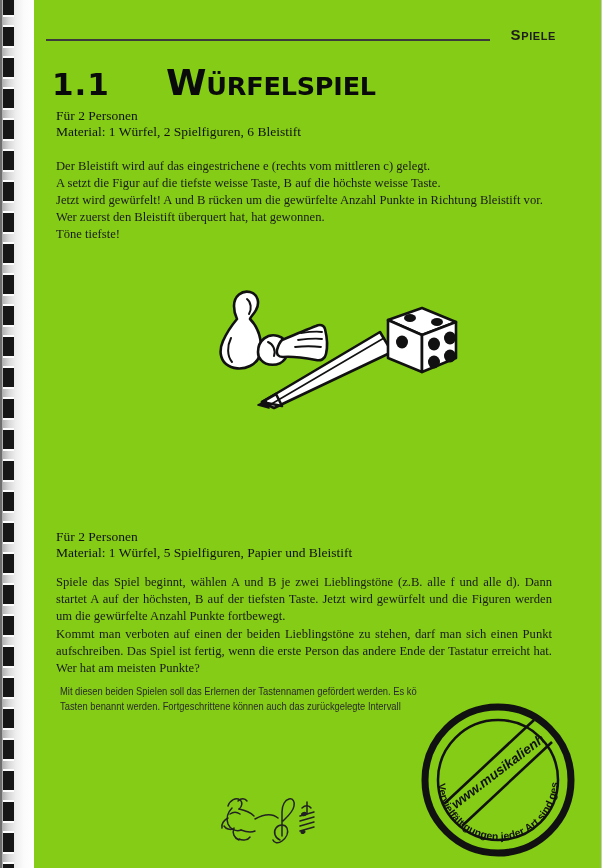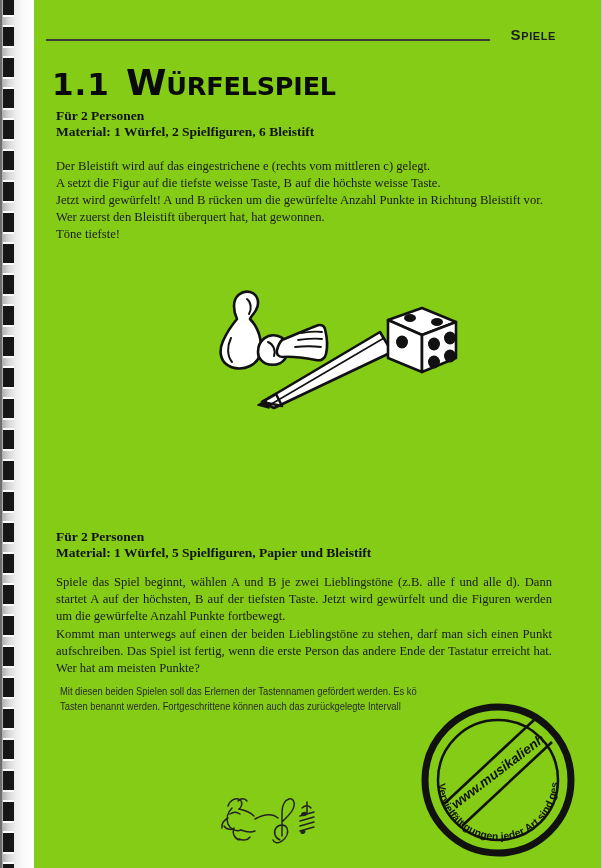--- a/index.html
+++ b/index.html
@@ -101,29 +101,29 @@
   }
   .sec-title {
     font-family: "DejaVu Sans", sans-serif;
     font-weight: bold;
     font-size: 36px;
     font-variant: small-caps;
     letter-spacing: -0.2px;
     transform: scaleX(1.02);
     transform-origin: left bottom;
   }
-  #heading-1-1 { top: 62px; }
+  #heading-1-1 { top: 62px; gap: 40px; }
   #heading-1-2 { top: 483px; }
 
   
   .meta-block {
     position: absolute;
     left: 10px;
     font-family: "Liberation Serif", serif;
-    font-weight: bold;
+    font-weight: normal;
     font-size: 13.5px;
     line-height: 16px;
     color: #111111;
     white-space: nowrap;
   }
   #meta-1-1 { top: 108px; }
   #meta-1-2 { top: 529px; }
 
   
   .body-block {
@@ -301,21 +301,21 @@
     </div>
 
 
     <div class="meta-block" id="meta-1-2">
       <div>Für 2 Personen</div>
       <div>Material: 1 Würfel, 5 Spielfiguren, Papier und Bleistift</div>
     </div>
 
     <div class="body-block" id="body-1-2">
       <p>Spiele das Spiel beginnt, wählen A und B je zwei Lieblingstöne (z.B. alle f und alle d). Dann startet A auf der höchsten, B auf der tiefsten Taste. Jetzt wird gewürfelt und die Figuren werden um die gewürfelte Anzahl Punkte fortbewegt.</p>
-      <p>Kommt man unterwegs auf einen der beiden Lieblingstöne zu stehen, darf man sich einen Punkt aufschreiben. Das Spiel ist fertig, wenn die erste Person das andere Ende der Tastatur erreicht hat. Wer hat am meisten Punkte?</p>
+      <p>Kommt man verboten auf einen der beiden Lieblingstöne zu stehen, darf man sich einen Punkt aufschreiben. Das Spiel ist fertig, wenn die erste Person das andere Ende der Tastatur erreicht hat. Wer hat am meisten Punkte?</p>
     </div>
   </div>
 
   <div class="footnote">
     <p>Mit diesen beiden Spielen soll das Erlernen der Tastennamen gefördert werden. Es kö</p>
     <p>Tasten benannt werden. Fortgeschrittene können auch das zurückgelegte Intervall</p>
   </div>
 
   <div class="stamp">
     <svg viewBox="0 0 160 160" width="160" height="160" xmlns="http://www.w3.org/2000/svg">

